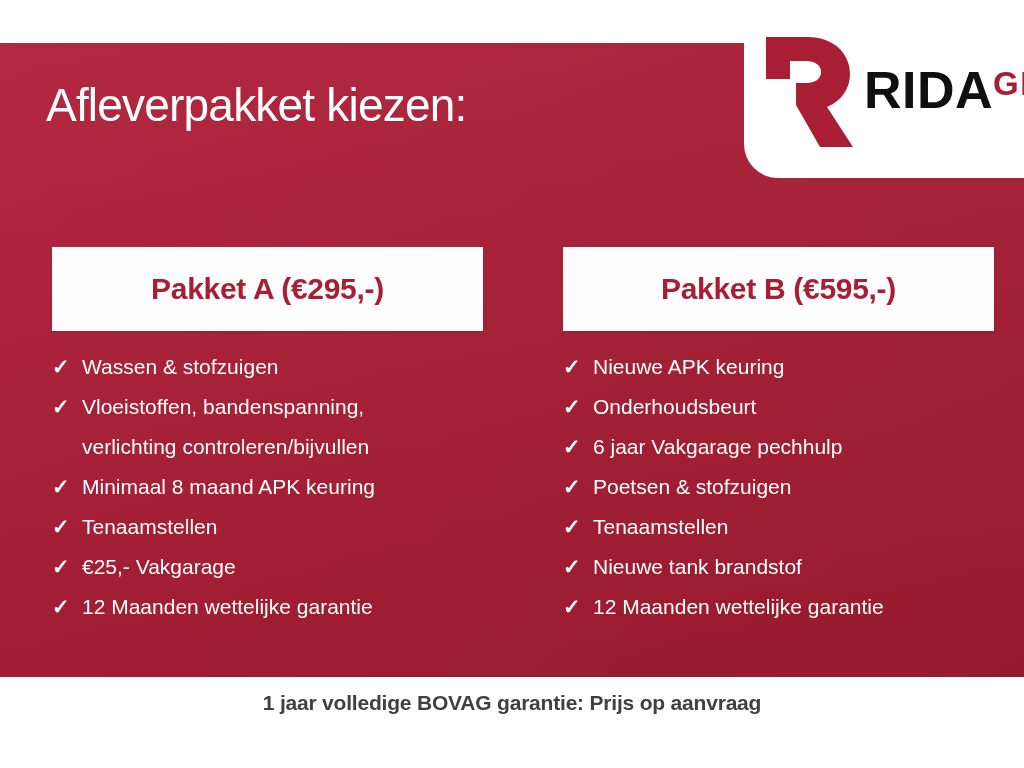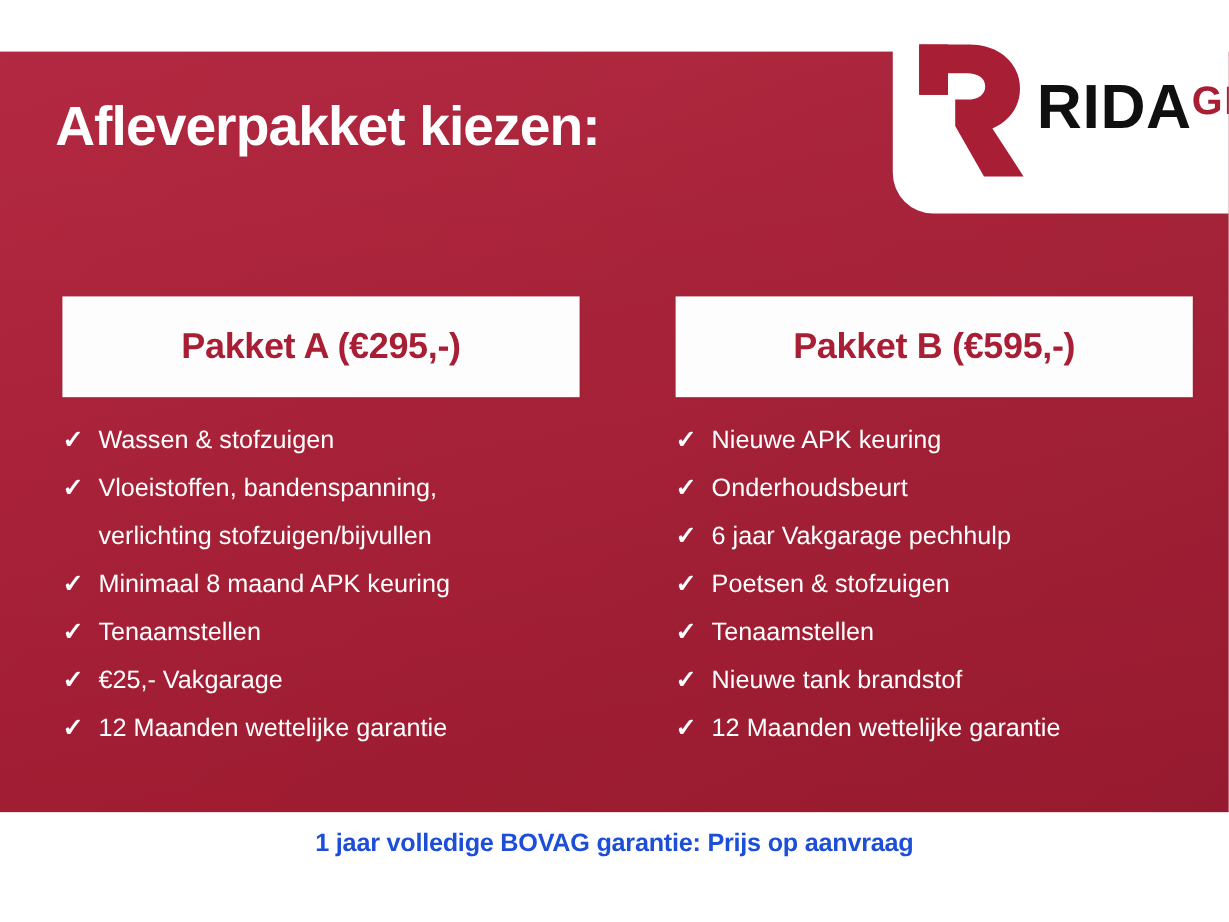--- a/index.html
+++ b/index.html
@@ -35,21 +35,21 @@
     background: linear-gradient(180deg, rgba(255,255,255,0.035) 0%, rgba(0,0,0,0.05) 100%);
     pointer-events: none;
   }
 
   
   .headline {
     position: absolute;
     left: 46px;
     top: 78px;
     font-size: 46px;
-    font-weight: 700;
+    font-weight: 400;
     letter-spacing: -0.8px;
     color: #ffffff;
     white-space: nowrap;
     text-shadow: 0 1px 0 rgba(0,0,0,0.06);
   }
 
   
   .logo-panel {
     position: absolute;
     right: 0;
@@ -151,21 +151,21 @@
     width: 1024px;
     height: 91px;
     background: #ffffff;
     display: flex;
     justify-content: center;
     padding-top: 14px;
   }
   .footer-text {
     font-size: 21px;
     font-weight: 800;
-    color: #1d4ed8;
+    color: #404040;
     letter-spacing: -0.2px;
     white-space: nowrap;
   }
 </style>
 </head>
 <body>
 
 <div class="slide">
 
   <div class="red-panel"></div>
@@ -190,21 +190,21 @@
         <span class="pkg-header-title">Pakket A (€295,-)</span>
       </div>
       <ul class="feature-list">
         <li class="feature-item">
           <span class="check-icon">✓</span>
           <span class="feature-text">Wassen &amp; stofzuigen</span>
         </li>
         <li class="feature-item">
           <span class="check-icon">✓</span>
           <span class="feature-text">Vloeistoffen, bandenspanning,
-verlichting stofzuigen/bijvullen</span>
+verlichting controleren/bijvullen</span>
         </li>
         <li class="feature-item">
           <span class="check-icon">✓</span>
           <span class="feature-text">Minimaal 8 maand APK keuring</span>
         </li>
         <li class="feature-item">
           <span class="check-icon">✓</span>
           <span class="feature-text">Tenaamstellen</span>
         </li>
         <li class="feature-item">

